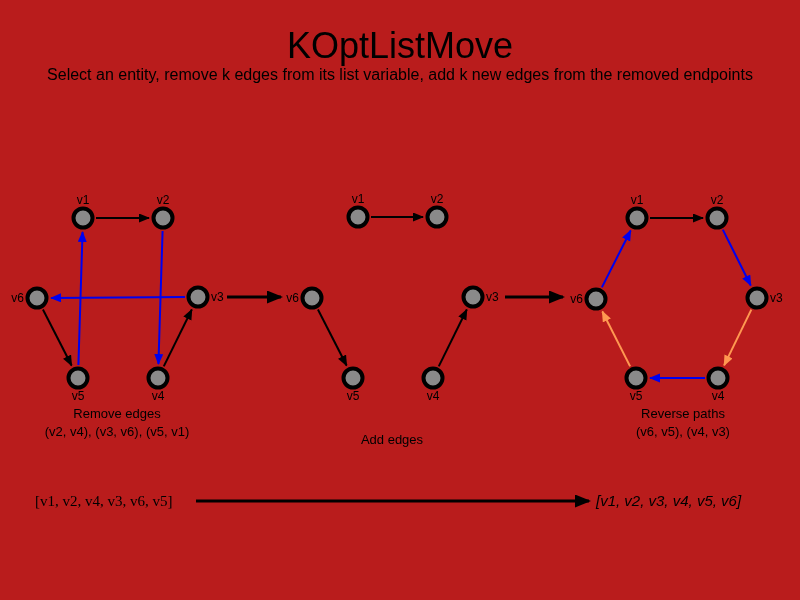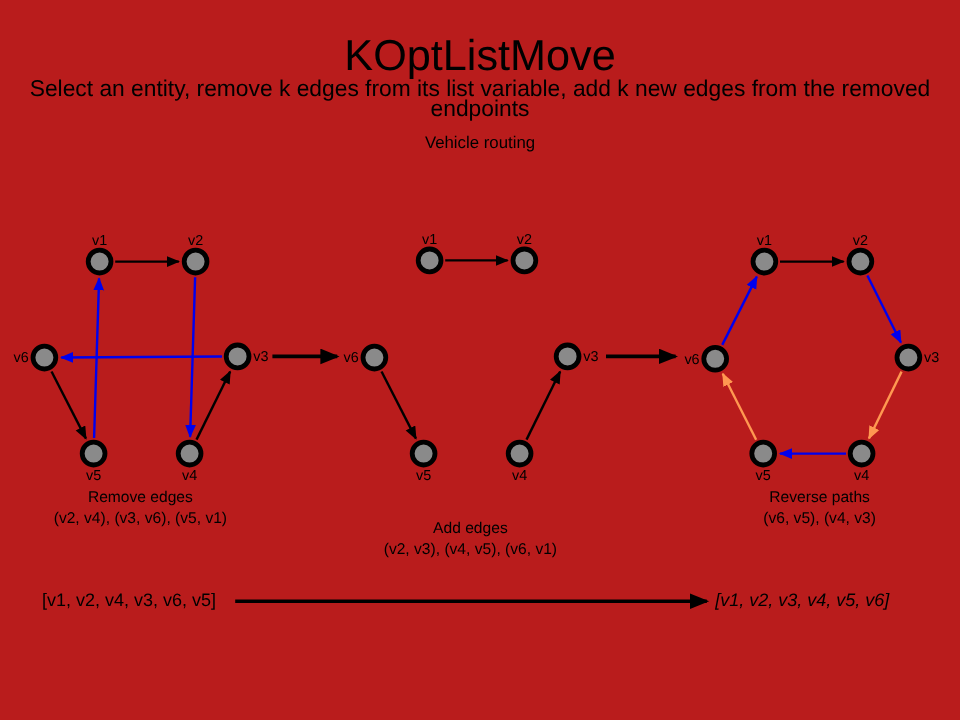--- a/index.html
+++ b/index.html
@@ -1,40 +1,39 @@
 <!DOCTYPE html>
 <html><head>
 <meta charset="utf-8">
 <style>
   html,body{margin:0;padding:0;background:#fff;}
   .canvas{position:relative;width:800px;height:600px;background:#b91c1c;
           font-family:"Liberation Sans",sans-serif;overflow:hidden;color:#000;}
   .title{position:absolute;top:26px;left:0;width:800px;text-align:center;
          font-size:36px;line-height:40px;}
   .subtitle{position:absolute;top:66px;left:0;width:800px;text-align:center;
-            font-size:19px;line-height:17px;}
+            font-size:16px;line-height:17px;}
   .section-label{position:absolute;top:109px;left:0;width:800px;text-align:center;
                  font-size:14px;line-height:18px;}
   #diagram-svg{position:absolute;top:0;left:0;}
   #diagram-svg text{font-family:"Liberation Sans",sans-serif;font-size:12px;fill:#000;}
   .caption{position:absolute;width:240px;text-align:center;font-size:13px;line-height:18px;}
   #cap1{left:-3px;top:405px;}
   #cap2{left:272px;top:405px;margin-top:26px;}
   #cap3{left:563px;top:405px;}
   .list-label{position:absolute;top:492px;font-size:15px;line-height:18px;}
-  .list-before{left:35px;}
+  .list-before{left:35px;font-family:Liberation Serif, serif;}
   .list-after{left:596px;font-style:italic;}
 </style>
 </head>
 <body>
 
 <div class="canvas">
   <div class="title">KOptListMove</div>
   <div class="subtitle">Select an entity, remove k edges from its list variable, add k new edges from the removed endpoints</div>
-  <div class="section-label">Vehicle routing</div>
 
   <svg id="diagram-svg" width="800" height="600">
       <defs>
         <marker id="ah-black" markerWidth="13" markerHeight="11" refX="10" refY="4.5" orient="auto" markerUnits="userSpaceOnUse">
           <path d="M0,0 L11,4.5 L0,9 Z" fill="#000000"></path>
         </marker>
         <marker id="ah-blue" markerWidth="13" markerHeight="11" refX="10" refY="4.5" orient="auto" markerUnits="userSpaceOnUse">
           <path d="M0,0 L11,4.5 L0,9 Z" fill="#0000ee"></path>
         </marker>
         <marker id="ah-orange" markerWidth="13" markerHeight="11" refX="10" refY="4.5" orient="auto" markerUnits="userSpaceOnUse">
@@ -105,21 +104,20 @@
       <line x1="505" y1="297" x2="563" y2="297" stroke="#000000" stroke-width="3.2" marker-end="url(#ah-big)"></line>
       <line x1="196" y1="501" x2="589" y2="501" stroke="#000000" stroke-width="2.8" marker-end="url(#ah-big)"></line>
     </svg>
 
   <div class="caption" id="cap1">
     <div>Remove edges</div>
     <div>(v2, v4), (v3, v6), (v5, v1)</div>
   </div>
   <div class="caption" id="cap2">
     <div>Add edges</div>
-    <div>(v2, v3), (v4, v5), (v6, v1)</div>
   </div>
   <div class="caption" id="cap3">
     <div>Reverse paths</div>
     <div>(v6, v5), (v4, v3)</div>
   </div>
 
   <div class="list-label list-before">[v1, v2, v4, v3, v6, v5]</div>
   <div class="list-label list-after">[v1, v2, v3, v4, v5, v6]</div>
 </div>
 

